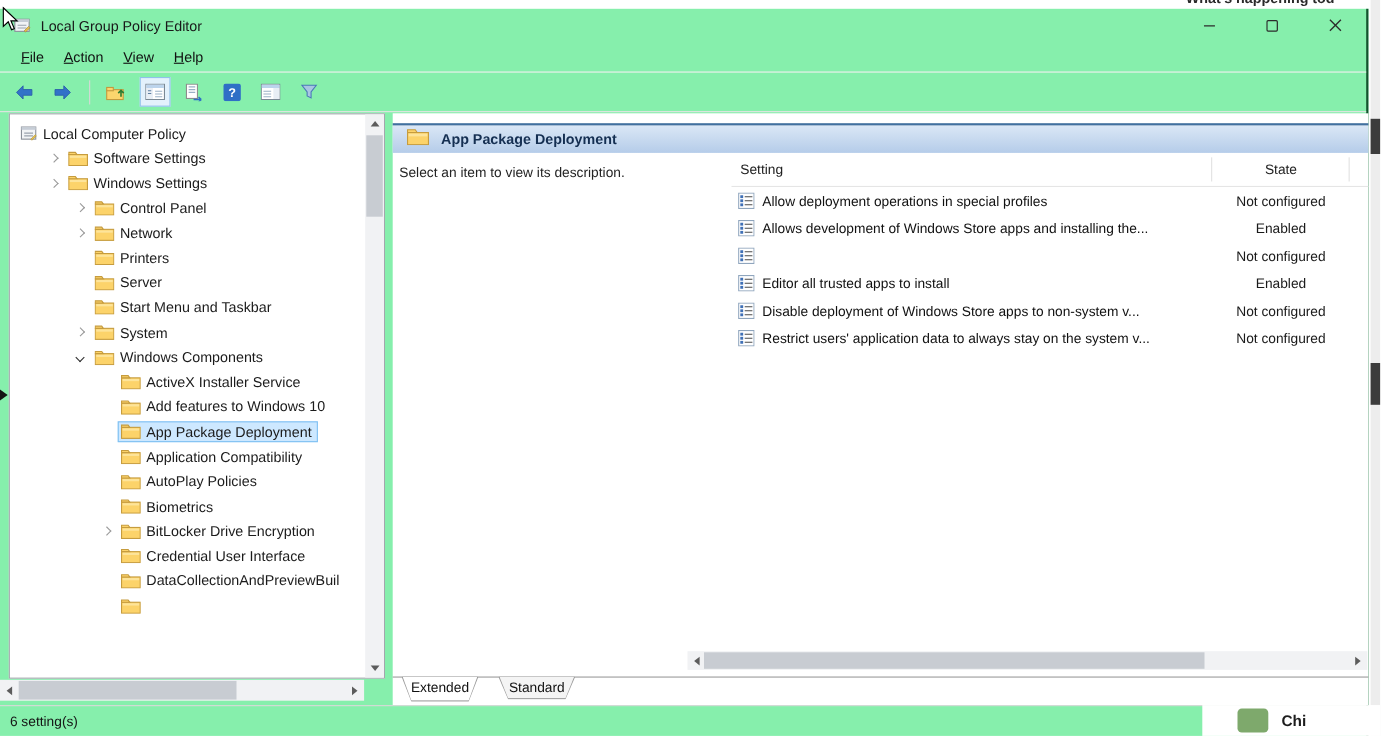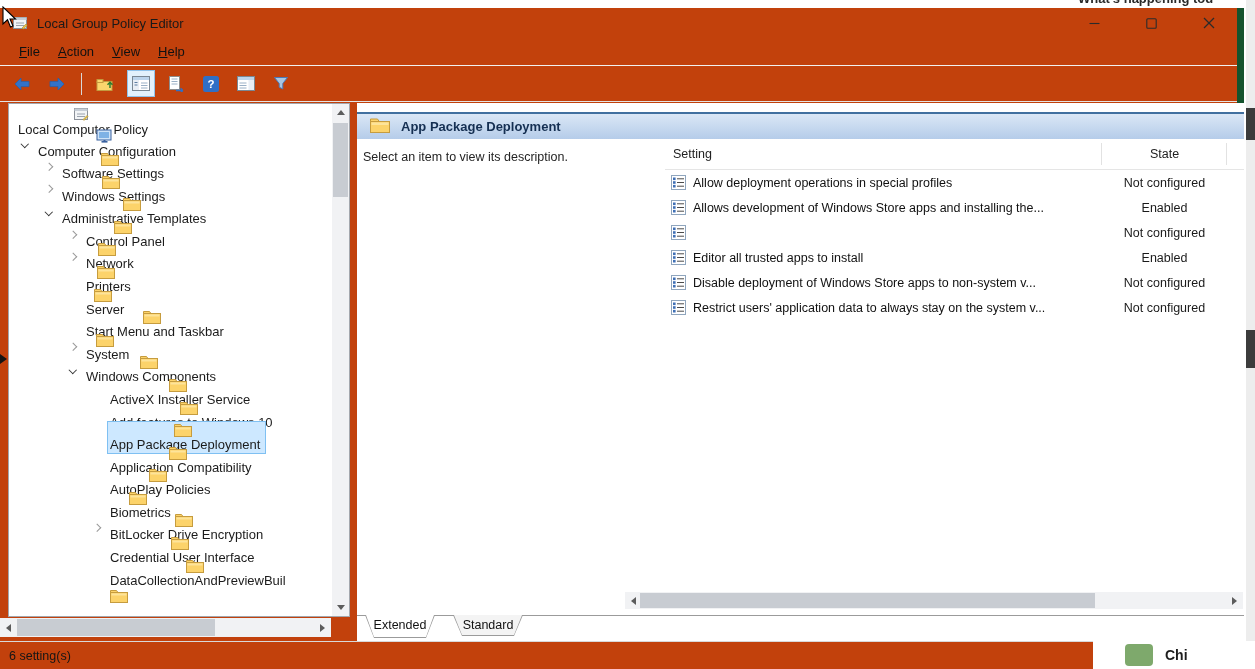--- a/index.html
+++ b/index.html
@@ -12,21 +12,21 @@
   .bg-right-strip { position:absolute; right:0; top:0; width:9px; height:669px; background:#ededed; }
   .bg-right-strip .seg1 { position:absolute; top:108px; left:0; right:0; height:32px; background:#3c3c3c; }
   .bg-right-strip .seg2 { position:absolute; top:330px; left:0; right:0; height:38px; background:#3c3c3c; }
   .bg-bottom-right { position:absolute; left:1093px; top:641px; width:162px; height:28px; background:#fff; display:flex; align-items:center; z-index:6; }
   .bg-green { width:28px; height:22px; border-radius:4px; background:#7ea96c; margin-left:32px; flex:none; }
   .bg-br-text { margin-left:12px; font-size:14px; font-weight:bold; color:#1d1d1d; }
   .edge-mark { position:absolute; left:0; top:354px; width:0; height:0; border-top:5px solid transparent; border-bottom:5px solid transparent; border-left:7px solid #141414; z-index:6; }
   .cursor { position:absolute; left:2px; top:6px; z-index:9; }
 
   
-  .window { position:absolute; left:0; top:8px; width:1244px; height:661px; background:#c2410c; border-right:7px solid #14532d; }
+  .window { position:absolute; left:0; top:8px; width:1244px; height:661px; background:#86efac; border-right:2px solid #14532d; }
 
   .titlebar { position:absolute; top:0; left:0; right:0; height:30px; display:flex; align-items:center; padding-left:12px; }
   .app-icon { display:inline-flex; flex:none; }
   .title-text { margin-left:9px; font-size:13px; color:#191919; }
   .win-controls { position:absolute; right:0; top:0; height:30px; display:flex; }
   .win-btn { width:57px; height:30px; display:flex; align-items:center; justify-content:center; background:transparent; border:none; cursor:default; }
 
   .menubar { position:absolute; top:30px; left:0; right:0; height:28px; display:flex; align-items:center; padding-left:10px; border-bottom:1px solid #f1f1f1; }
   .menu-item { padding:3px 9px; font-size:13px; color:#111; }
   .menu-item u { text-decoration:underline; }
@@ -37,21 +37,21 @@
   .tb-sep { width:1px; height:22px; background:#d8d8d8; margin:0 3px; }
 
   
   .tree-panel { position:absolute; left:8px; top:95px; width:342px; height:514px; border:1px solid #a3a7ad; background:#fff; }
   .tree { position:absolute; top:0; left:0; right:17px; bottom:0; overflow:hidden; padding-top:6px; }
   .tree-row { display:flex; align-items:center; height:22.6px; white-space:nowrap; }
   .chev-box { display:inline-flex; width:20px; flex:none; justify-content:center; align-items:center; }
   .chev { width:5.5px; height:5.5px; border-right:1.4px solid #9a9a9a; border-bottom:1.4px solid #9a9a9a; display:inline-block; }
   .chev.right { transform:rotate(-45deg); }
   .chev.down { border-color:#2e2e2e; transform:rotate(45deg); }
-  .row-inner { display:inline-flex; align-items:center; padding:1px 5px 1px 2px; border:1px solid transparent;flex-direction:column; }
+  .row-inner { display:inline-flex; align-items:center; padding:1px 5px 1px 2px; border:1px solid transparent; }
   .row-inner.selected { background:#cde8ff; border-color:#7fc0f2; }
   .t-icon { display:inline-flex; margin-right:5px; flex:none; }
   .t-label { font-size:13px; color:#1b1b1b; }
 
   
   .vscroll { position:absolute; top:0; right:0; bottom:0; width:17px; background:#f1f2f4; }
   .sb-btn { position:absolute; left:0; right:0; height:17px; display:flex; align-items:center; justify-content:center; }
   .sb-btn.top { top:0; } .sb-btn.bottom { bottom:0; }
   .vthumb { position:absolute; left:1px; right:1px; top:19px; height:74px; background:#c8ccd2; }
   .tri { width:0; height:0; display:inline-block; }
@@ -240,36 +240,20 @@
                   <rect x="1.5" y="2.5" width="13" height="11" fill="#f2f4f6" stroke="#8b9099"></rect>
                   <rect x="1.5" y="2.5" width="13" height="2.5" fill="#c6cdd6"></rect>
                   <line x1="4" y1="8" x2="12" y2="8" stroke="#9aa2ad"></line>
                   <line x1="4" y1="10.5" x2="12" y2="10.5" stroke="#9aa2ad"></line>
                   <path d="M10 13.5 l4 -4 l1 1 l-4 4 z" fill="#e8c24a" stroke="#a8882a" stroke-width="0.5"></path>
                 </svg>
               </span>
               <span class="t-label">Local Computer Policy</span>
             </span>
           </div>
-          <div class="tree-row" style="padding-left: 6px;">
-            <span class="chev-box">
-              <span class="chev down"></span>
-            </span>
-            <span class="row-inner">
-              <span class="t-icon">
-                <svg width="17" height="15" viewBox="0 0 17 15">
-                  <rect x="1" y="1" width="14" height="10" fill="#cfe3f7" stroke="#3a62a0"></rect>
-                  <rect x="3" y="3" width="10" height="6" fill="#7fb2e5"></rect>
-                  <rect x="5.5" y="12" width="6" height="1.6" fill="#3a62a0"></rect>
-                  <rect x="7.5" y="11" width="2" height="1.2" fill="#3a62a0"></rect>
-                </svg>
-              </span>
-              <span class="t-label">Computer Configuration</span>
-            </span>
-          </div>
           <div class="tree-row" style="padding-left: 30px;">
             <span class="chev-box">
               <span class="chev right"></span>
             </span>
             <span class="row-inner">
               <span class="t-icon">
                 <svg width="18" height="14" viewBox="0 0 18 14">
                   <rect x="0.5" y="3.5" width="17" height="10" fill="#fcd36a" stroke="#c69c3e"></rect>
                   <path d="M0.5 3.5 V1.5 H6.5 L8 3.5 Z" fill="#fcd36a" stroke="#c69c3e"></path>
                   <rect x="1.5" y="4.5" width="15" height="2" fill="#fde49a"></rect>
@@ -284,35 +268,20 @@
             </span>
             <span class="row-inner">
               <span class="t-icon">
                 <svg width="18" height="14" viewBox="0 0 18 14">
                   <rect x="0.5" y="3.5" width="17" height="10" fill="#fcd36a" stroke="#c69c3e"></rect>
                   <path d="M0.5 3.5 V1.5 H6.5 L8 3.5 Z" fill="#fcd36a" stroke="#c69c3e"></path>
                   <rect x="1.5" y="4.5" width="15" height="2" fill="#fde49a"></rect>
                 </svg>
               </span>
               <span class="t-label">Windows Settings</span>
-            </span>
-          </div>
-          <div class="tree-row" style="padding-left: 30px;">
-            <span class="chev-box">
-              <span class="chev down"></span>
-            </span>
-            <span class="row-inner">
-              <span class="t-icon">
-                <svg width="18" height="14" viewBox="0 0 18 14">
-                  <rect x="0.5" y="3.5" width="17" height="10" fill="#fcd36a" stroke="#c69c3e"></rect>
-                  <path d="M0.5 3.5 V1.5 H6.5 L8 3.5 Z" fill="#fcd36a" stroke="#c69c3e"></path>
-                  <rect x="1.5" y="4.5" width="15" height="2" fill="#fde49a"></rect>
-                </svg>
-              </span>
-              <span class="t-label">Administrative Templates</span>
             </span>
           </div>
           <div class="tree-row" style="padding-left: 54px;">
             <span class="chev-box">
               <span class="chev right"></span>
             </span>
             <span class="row-inner">
               <span class="t-icon">
                 <svg width="18" height="14" viewBox="0 0 18 14">
                   <rect x="0.5" y="3.5" width="17" height="10" fill="#fcd36a" stroke="#c69c3e"></rect>

